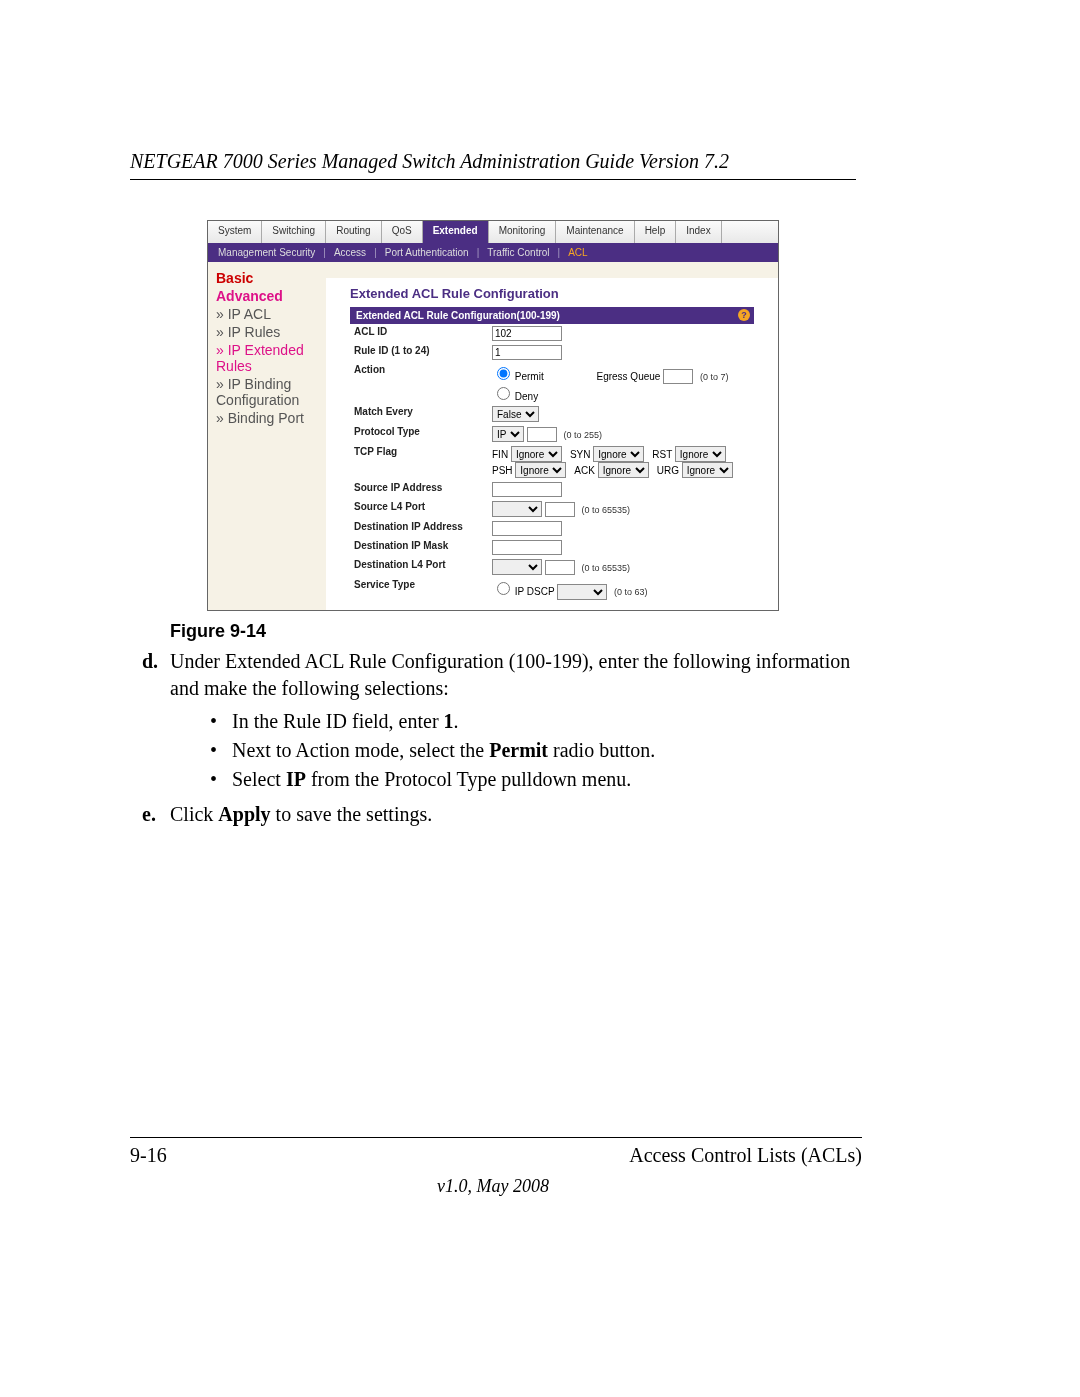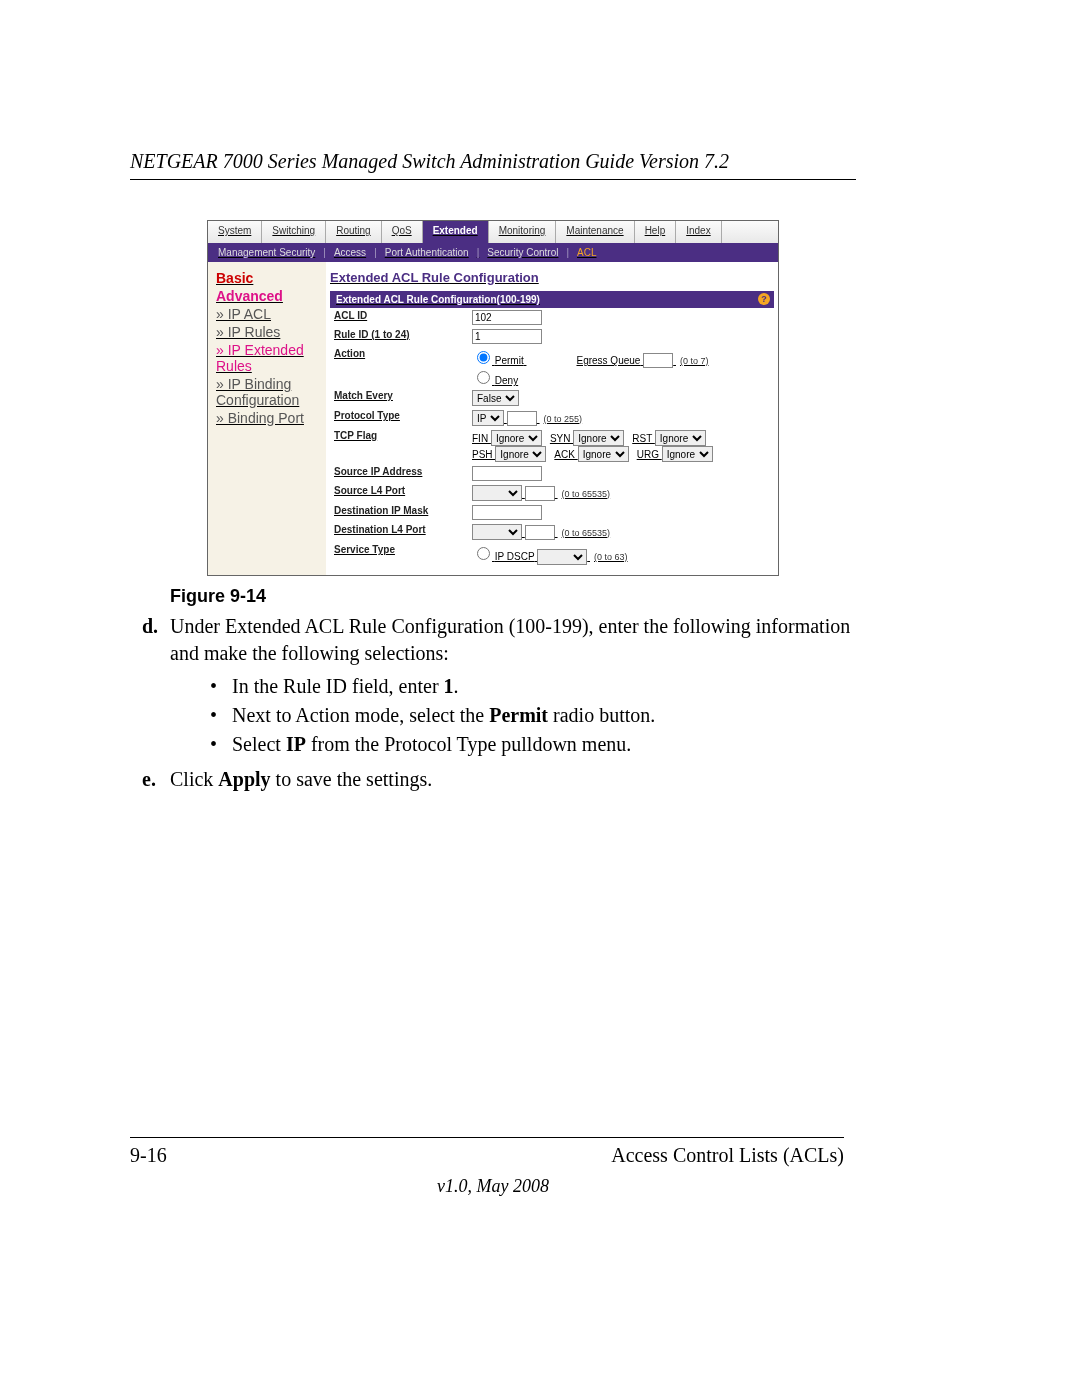--- a/index.html
+++ b/index.html
@@ -19,21 +19,20 @@
     font-style: italic;
     font-size: 20px;
     border-bottom: 1.5px solid #000;
     padding-bottom: 6px;
     margin-bottom: 40px;
   }
   .figure-wrap {
     display: flex;
     justify-content: center;
     margin-bottom: 10px;
-    text-decoration: underline;
   }
 
   
   .shot {
     width: 570px;
     border: 1px solid #666;
     font-family: Verdana, Arial, sans-serif;
     font-size: 10px;
     color: #000;
     background: #fff;
@@ -73,22 +72,23 @@
     width: 110px;
     padding: 8px 0 8px 8px;
     font-size: 14px;
   }
   .side .basic { color: #c00; font-weight: bold; margin-bottom: 2px; }
   .side .adv   { color: #d18; font-weight: bold; margin-bottom: 0; }
   .side a { display:block; color: #555; margin: 2px 0; text-decoration: none; }
   .side a.hl { color: #d18; }
   .main {
     flex: 1;
-    padding: 8px 4px;
+    padding: 8px 24px;
     background: #fff;
+    margin-top: 16px;
   }
   .panel-title {
     color: #4b2e83;
     font-weight: bold;
     font-size: 13px;
     margin-bottom: 6px;
   }
   .panel-sub {
     background: #4b2e83;
     color: #fff;
@@ -121,21 +121,21 @@
   
   .fig-cap { font-family: Arial, sans-serif; font-weight: bold; font-size: 18px; margin: 10px 0 6px 40px; }
   .para { font-size: 20px; line-height: 1.35; margin: 0 0 8px 40px; }
   .lead { display:inline-block; width: 28px; font-weight: bold; margin-left: -28px; }
   ul.bul { margin: 6px 0 10px 80px; padding: 0; }
   ul.bul li { font-size: 20px; margin: 6px 0; list-style: none; position: relative; padding-left: 22px; }
   ul.bul li::before { content: "•"; position: absolute; left: 0; }
 
   .page-foot {
     position: absolute;
-    left: 130px; right: 142px; bottom: 230px;
+    left: 130px; right: 124px; bottom: 230px;
     border-top: 1.5px solid #000;
     padding-top: 6px;
     display: flex; justify-content: space-between;
     font-size: 20px;
   }
   .page-foot2 {
     position: absolute;
     left: 0; right: 0; bottom: 200px;
     text-align: center;
     font-style: italic;
@@ -157,21 +157,21 @@
           <div class="tab">Switching</div>
           <div class="tab">Routing</div>
           <div class="tab">QoS</div>
           <div class="tab active">Extended</div>
           <div class="tab">Monitoring</div>
           <div class="tab">Maintenance</div>
           <div class="tab">Help</div>
           <div class="tab">Index</div>
         </div>
 
-      <div class="subbar" id="subbar"><span>Management Security</span><span class="sep">|</span><span>Access</span><span class="sep">|</span><span>Port Authentication</span><span class="sep">|</span><span>Security Control</span><span class="sep">|</span><span class="active">ACL</span></div>
+      <div class="subbar" id="subbar"><span>Management Security</span><span class="sep">|</span><span>Access</span><span class="sep">|</span><span>Port Authentication</span><span class="sep">|</span><span>Traffic Control</span><span class="sep">|</span><span class="active">ACL</span></div>
 
       <div class="body">
         <div class="side">
           <div class="basic">Basic</div>
           <div class="adv">Advanced</div>
           <div id="side-items">
               <a href="#">» IP ACL</a>
               <a href="#">» IP Rules</a>
               <a href="#" class="hl">» IP Extended Rules</a>
               <a href="#">» IP Binding Configuration</a>
@@ -243,20 +243,24 @@
             </tr>
             <tr>
               <td class="lbl">Source L4 Port</td>
               <td>
                 <select class="sel" style="width:50px"><option></option></select>
                 <input class="inp tiny" value="" style="">
                 <span class="hint">(0 to 65535)</span>
               </td>
             </tr>
             <tr>
+              <td class="lbl">Destination IP Address</td>
+              <td><input class="inp short" value="" style=""></td>
+            </tr>
+            <tr>
               <td class="lbl">Destination IP Mask</td>
               <td><input class="inp short" value="" style=""></td>
             </tr>
             <tr>
               <td class="lbl">Destination L4 Port</td>
               <td>
                 <select class="sel" style="width:50px"><option></option></select>
                 <input class="inp tiny" value="" style="">
                 <span class="hint">(0 to 65535)</span>
               </td>

